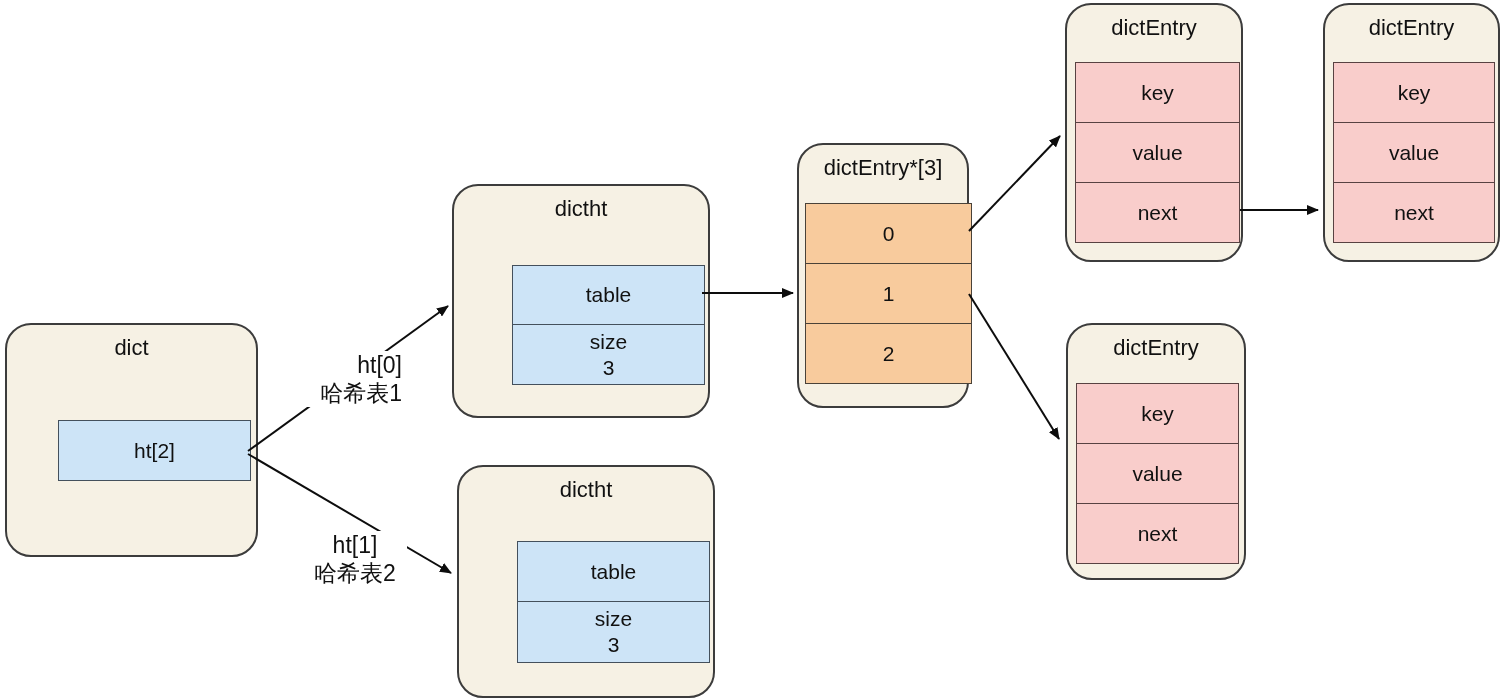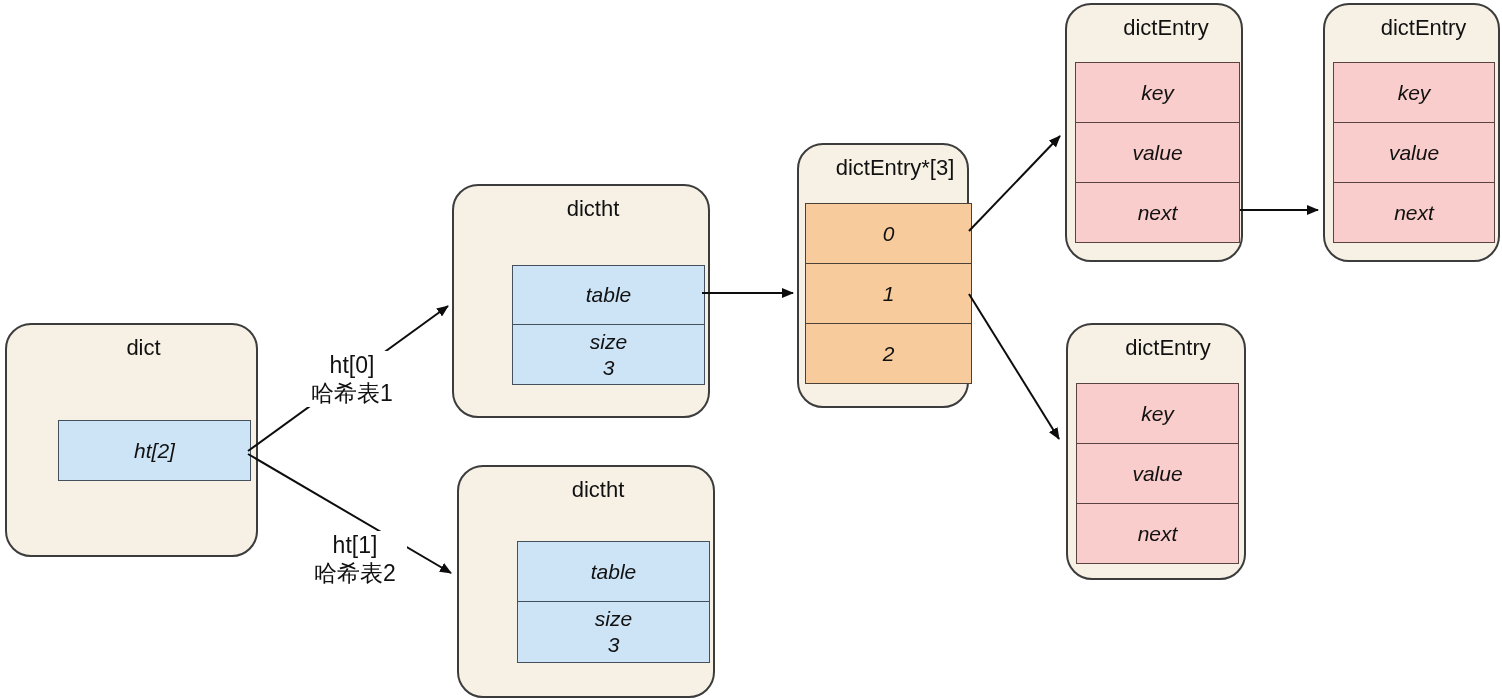--- a/index.html
+++ b/index.html
@@ -22,26 +22,24 @@
   }
   .box-title {
     position: absolute;
     top: 10px;
     left: 0;
     width: 100%;
     text-align: center;
     font-size: 22px;
     line-height: 26px;
     white-space: nowrap;
-    margin-left: 12px;
   }
   .cells {
     position: absolute;
     box-sizing: border-box;
-    font-style: italic;
   }
   .cell {
     box-sizing: border-box;
     display: flex;
     flex-direction: column;
     align-items: center;
     justify-content: center;
     font-size: 21px;
     line-height: 26px;
     text-align: center;
@@ -146,21 +144,21 @@
       </marker>
     </defs>
     <line x1="248" y1="451" x2="448" y2="306" marker-end="url(#arrowhead)"></line>
     <line x1="248" y1="454" x2="451" y2="573" marker-end="url(#arrowhead)"></line>
     <line x1="702" y1="293" x2="793" y2="293" marker-end="url(#arrowhead)"></line>
     <line x1="969" y1="231" x2="1060" y2="136" marker-end="url(#arrowhead)"></line>
     <line x1="969" y1="294" x2="1059" y2="439" marker-end="url(#arrowhead)"></line>
     <line x1="1240" y1="210" x2="1318" y2="210" marker-end="url(#arrowhead)"></line>
   </svg>
 
-  <div class="edge-label" style="left:300px; top:351px; width:100px;">
+  <div class="edge-label" style="left:300px; top:351px; width:100px;text-align:right;">
     <div>ht[0]</div>
     <div>哈希表1</div>
   </div>
   <div class="edge-label" style="left:303px; top:487px; width:100px;margin-top:44px;">
     <div>ht[1]</div>
     <div>哈希表2</div>
   </div>
 
 </div>
 

